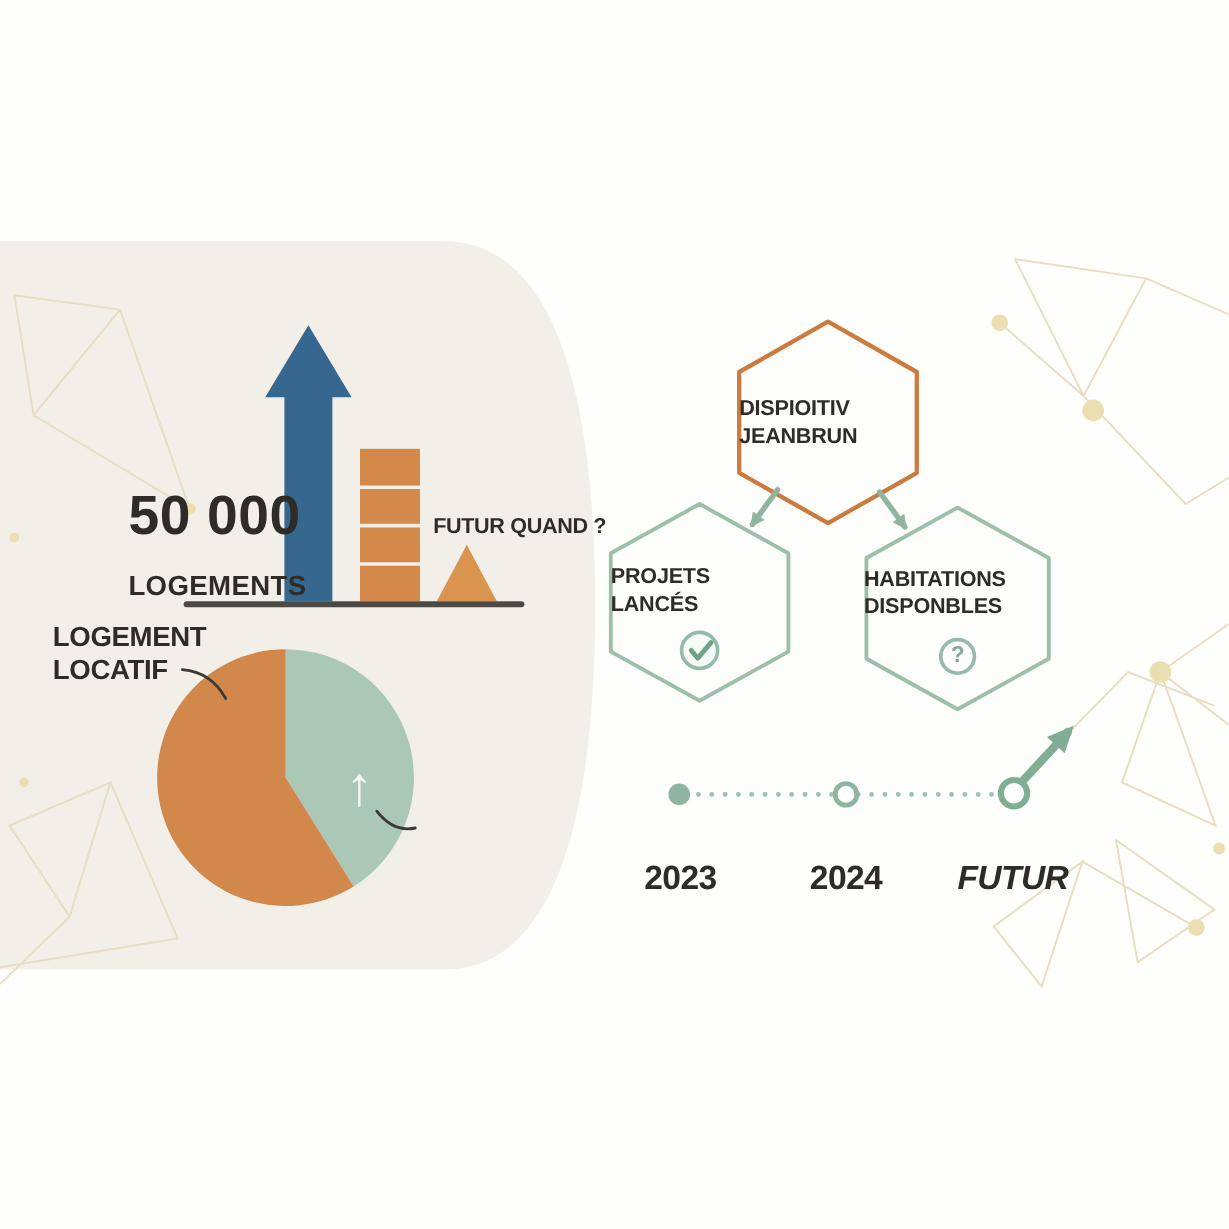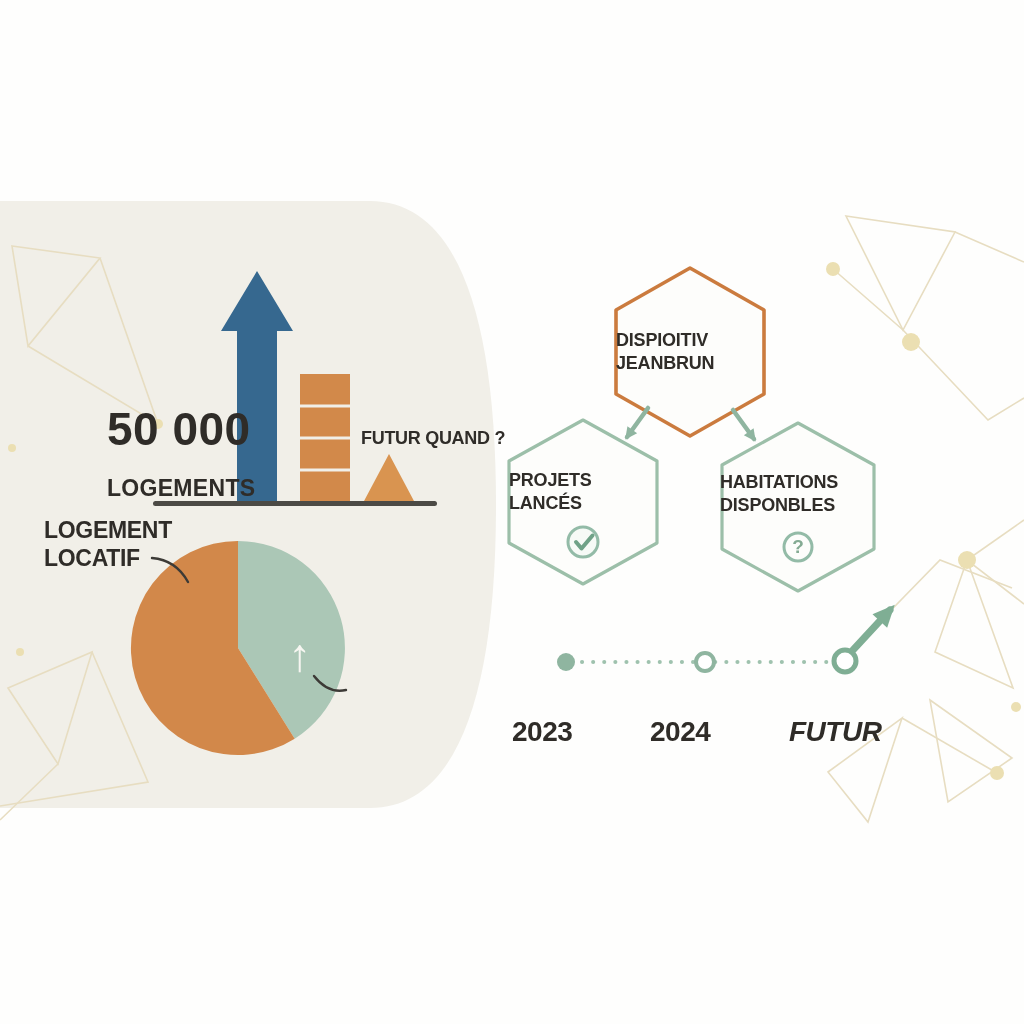--- a/index.html
+++ b/index.html
@@ -8,21 +8,21 @@
   svg.layer{position:absolute;left:0;top:0;}
   .txt{position:absolute;font-weight:700;letter-spacing:-0.3px;line-height:1.12;}
   .stat-value{font-size:46px;letter-spacing:0.5px;}
   .stat-label{font-size:23px;letter-spacing:0.3px;}
   .question{font-size:18px;}
   .pie-label{font-size:23px;line-height:1.22;}
   .pie-arrow{position:absolute;left:288px;top:628px;font-size:46px;font-weight:700;color:#f6f6f1;}
   .hex-text{position:absolute;text-align:left;font-weight:700;font-size:18px;line-height:1.3;letter-spacing:-0.2px;}
   .q-glyph{position:absolute;left:784px;top:534px;width:28px;text-align:center;
            font-size:19px;line-height:26px;font-weight:700;color:#84ab93;}
-  .tl-label{position:absolute;width:110px;top:716px;text-align:left;font-size:28px;font-weight:700;letter-spacing:-0.5px;}
+  .tl-label{position:absolute;width:110px;top:716px;text-align:center;font-size:28px;font-weight:700;letter-spacing:-0.5px;}
 </style>
 </head>
 <body>
 
 <div class="canvas">
 
   <svg class="layer" width="1024" height="1024" viewBox="0 0 1024 1024">
     <defs>
       <marker id="ah-s" markerUnits="userSpaceOnUse" markerWidth="16" markerHeight="16" refX="11" refY="8" orient="auto">
         <path d="M2,2 L14,8 L2,14 Z" fill="#8fb5a0"></path>

